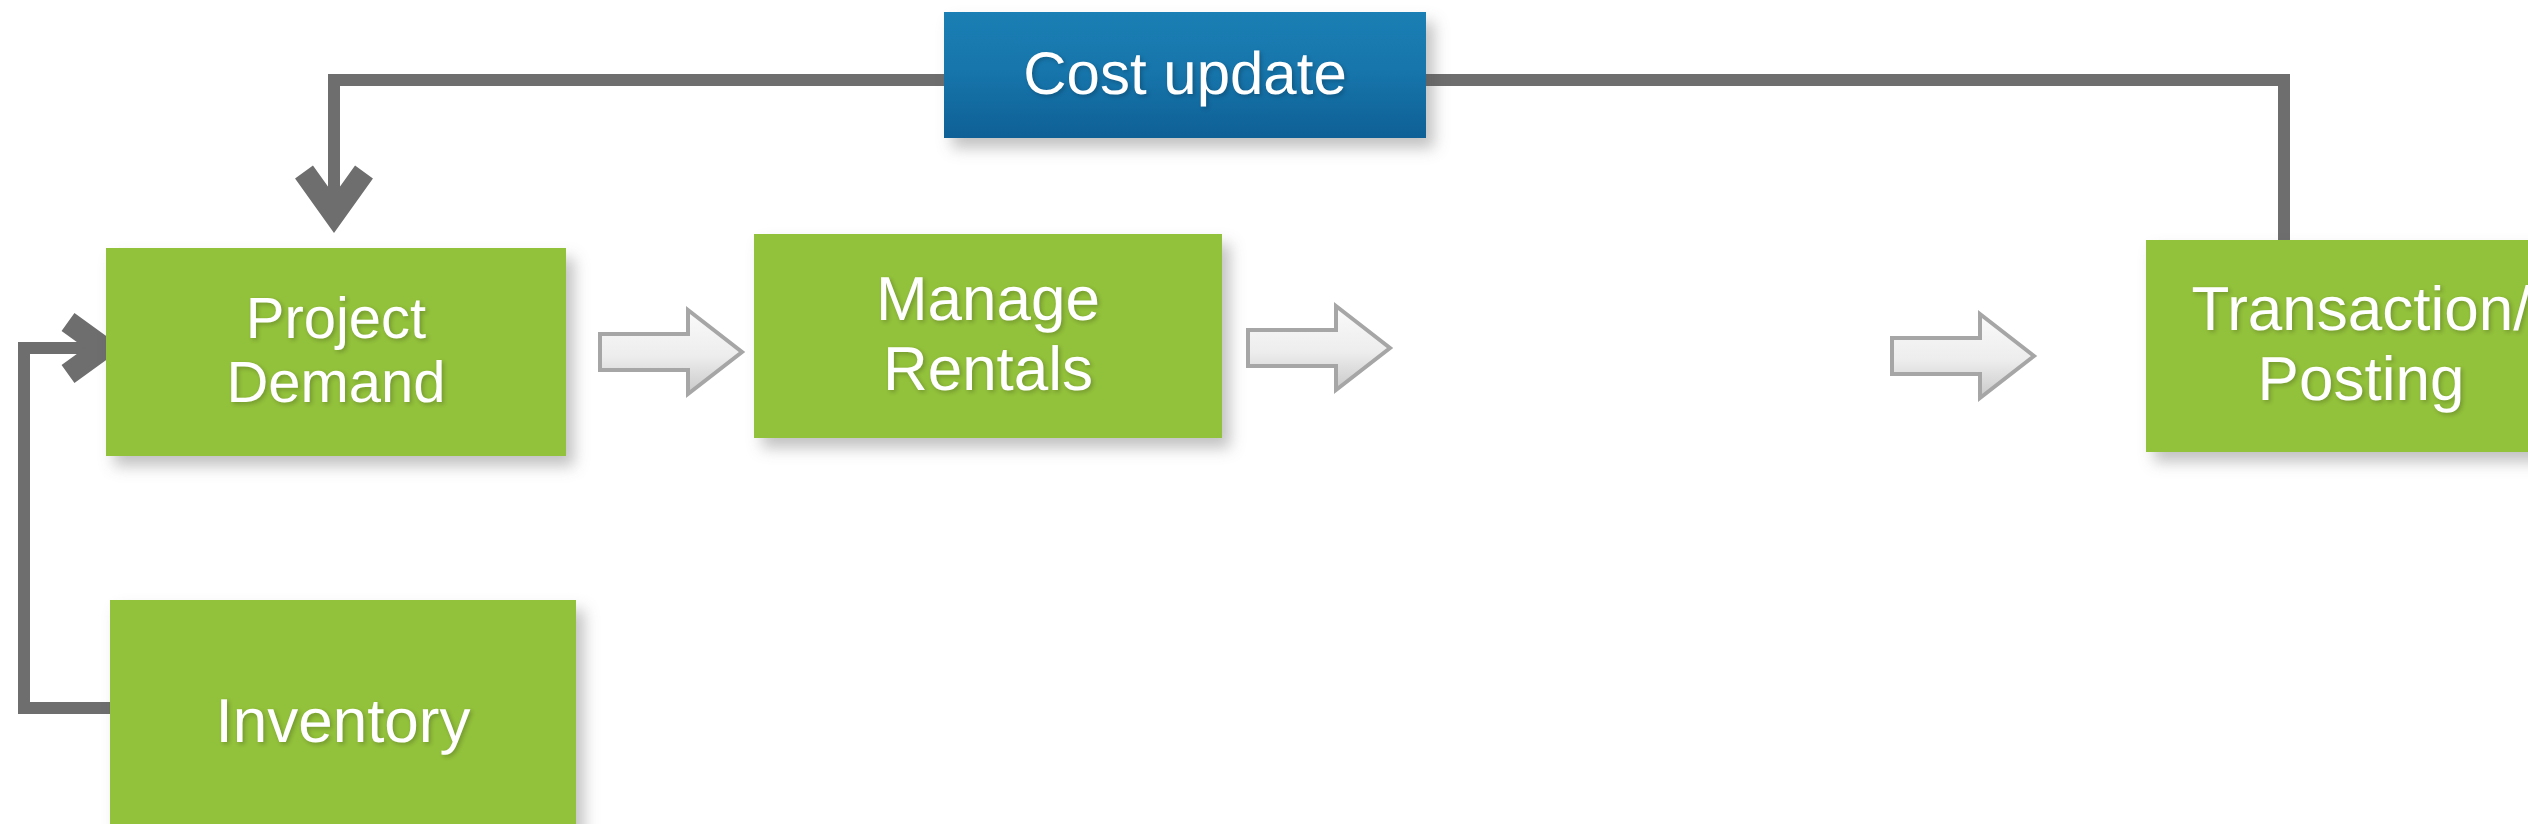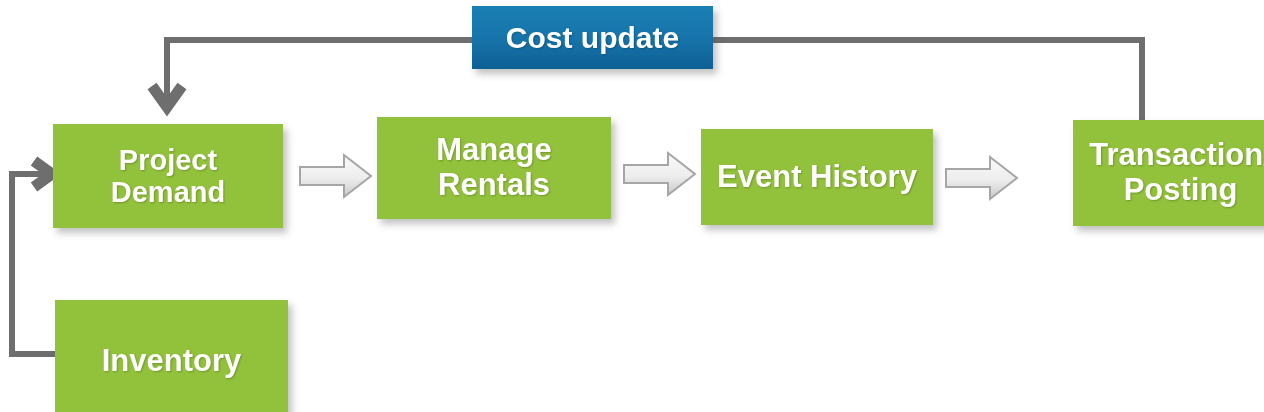--- a/index.html
+++ b/index.html
@@ -34,21 +34,21 @@
   
   .node {
     position: absolute;
     z-index: 3;
     box-sizing: border-box;
     display: flex;
     align-items: center;
     justify-content: center;
     text-align: center;
     color: #ffffff;
-    font-weight: bold;
+    font-weight: normal;
     letter-spacing: 0px;
     box-shadow: 4px 5px 7px rgba(80,80,80,0.35);
   }
 
   .node-green {
     background: #92C13B;
   }
 
   .node-blue {
     background: linear-gradient(to bottom, #1A7FB4 0%, #1776AC 45%, #0E6095 100%);
@@ -137,23 +137,20 @@
   <div class="node node-green" id="node-project-demand">
     <span class="node-label">Project
 Demand</span>
   </div>
 
   <div class="node node-green" id="node-manage-rentals">
     <span class="node-label">Manage
 Rentals</span>
   </div>
 
-  <div class="node node-green" id="node-event-history">
-    <span class="node-label">Event History</span>
-  </div>
 
   <div class="node node-green" id="node-transaction">
     <span class="node-label">Transaction/
 Posting</span>
   </div>
 
   <div class="node node-green" id="node-inventory">
     <span class="node-label">Inventory</span>
   </div>
 

